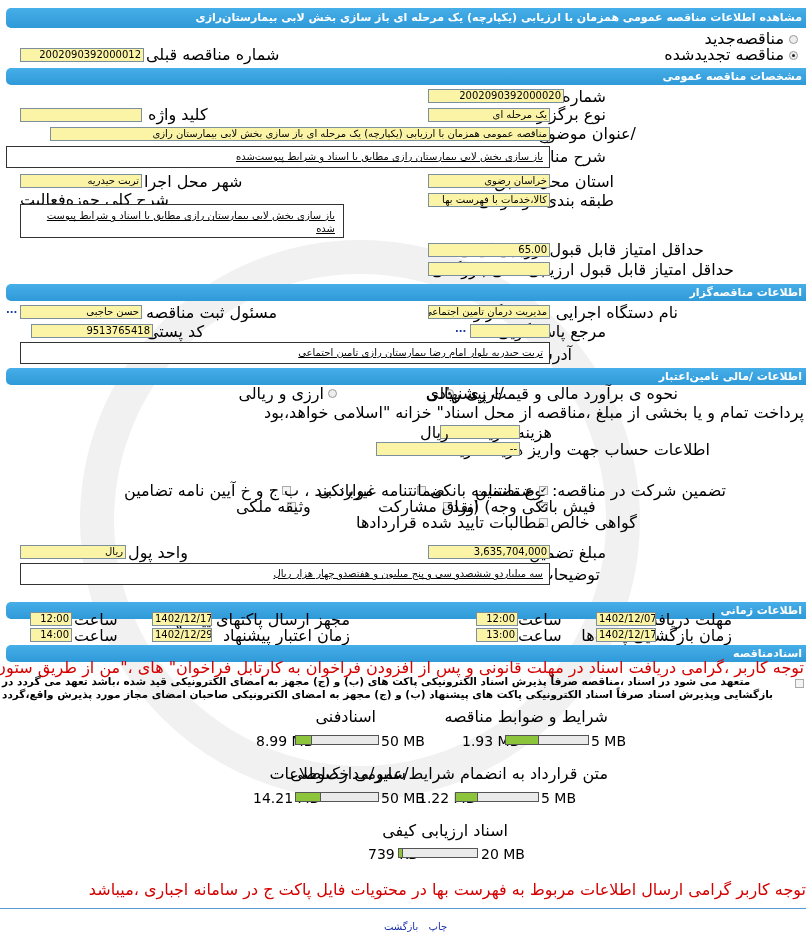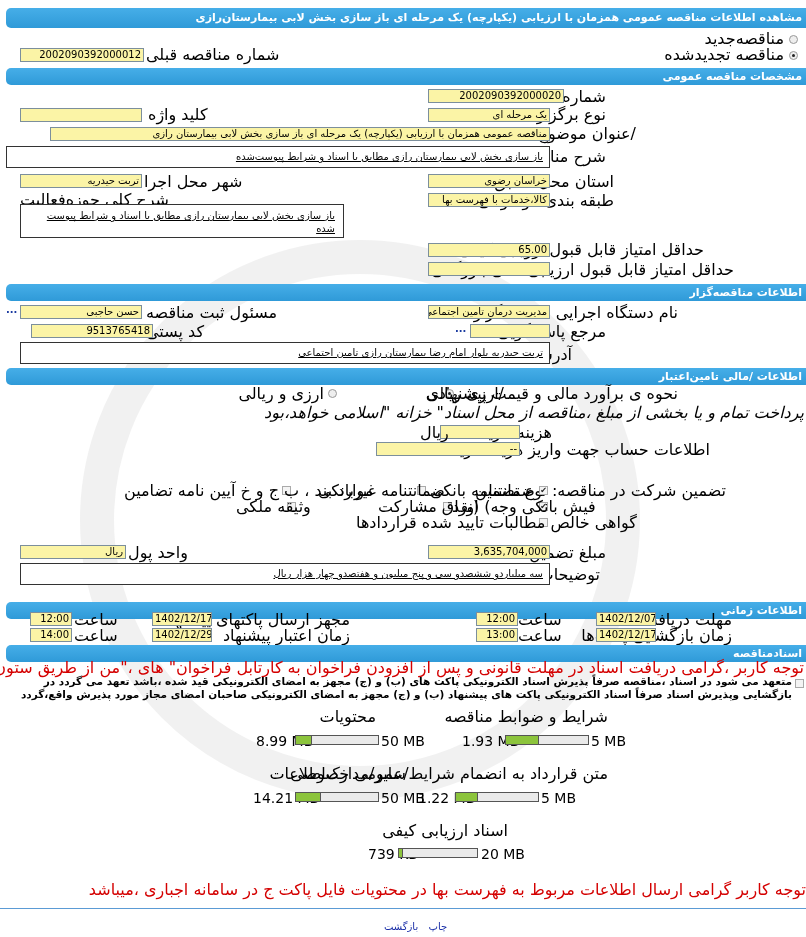--- a/index.html
+++ b/index.html
@@ -115,21 +115,21 @@
 <div class="box" style="left:20px;top:342px;width:530px;height:22px;">تربت حیدریه بلوار امام رضا بیمارستان رازی تامین اجتماعی</div>
 
 <div class="hdr" style="top:368px;">اطلاعات /مالی تامین‌اعتبار</div>
 
 <div class="lbl" style="right:128px;top:387px;">نحوه ی برآورد مالی و قیمت پیشنهادی</div>
 <div class="radio on" style="left:445px;top:389px;"></div>
 <div class="lbl" style="right:302px;top:387px;">/ارزی ریالی</div>
 <div class="radio" style="left:328px;top:389px;"></div>
 <div class="lbl" style="right:482px;top:387px;">ارزی و ریالی</div>
 
-<div class="lbl" style="right:2px;top:406px;font-style:italic;">پرداخت تمام و یا بخشی از مبلغ ،مناقصه از محل اسناد" خزانه "اسلامی خواهد،بود</div>
+<div class="lbl" style="right:2px;top:406px;">پرداخت تمام و یا بخشی از مبلغ ،مناقصه از محل اسناد" خزانه "اسلامی خواهد،بود</div>
 
 <div class="lbl" style="right:254px;top:426px;">هزینه خریداسناد</div>
 <div class="fld" style="left:440px;top:425px;width:80px;"></div>
 <div class="lbl" style="left:420px;top:426px;">ریال</div>
 
 <div class="lbl" style="right:96px;top:443px;">اطلاعات حساب جهت واریز هزینه خریداسناد</div>
 <div class="fld ltr" style="left:376px;top:442px;width:144px;direction:ltr;text-align:right;">--</div>
 
 <div class="lbl" style="right:80px;top:484px;">تضمین شرکت در مناقصه: نوع تضمین</div>
 <div class="cb" style="left:539px;top:486px;">✔</div>
@@ -176,30 +176,30 @@
 
 <div class="lbl" style="left:212px;top:629px;width:138px;direction:rtl;">زمان اعتبار پیشنهاد</div>
 <div class="fld ltr" style="left:152px;top:628px;width:60px;">1402/12/29</div>
 <div class="lbl" style="left:74px;top:629px;">ساعت</div>
 <div class="fld ltr" style="left:30px;top:628px;width:42px;">14:00</div>
 
 <div class="hdr" style="top:645px;">اسنادمناقصه</div>
 
 <div class="lbl red" style="right:2px;top:661px;">توجه کاربر ،گرامی دریافت اسناد در مهلت قانونی و پس از افزودن فراخوان به کارتابل فراخوان" های ،"من از طریق ستون دانلود" "اسناد موجود در این ،کارتابل امکانپذیر می،باشد</div>
 <div class="cb" style="right:2px;top:679px;"></div>
-<div class="abs" style="right:14px;left:2px;top:675px;font-weight:bold;font-size:10.5px;line-height:13px;text-align:right;">متعهد می شود در اسناد ،مناقصه صرفاً پذیرش اسناد الکترونیکی پاکت های (ب) و (ج) مجهز به امضای الکترونیکی قید شده ،باشد تعهد می گردد در بازگشایی وپذیرش اسناد صرفاً اسناد الکترونیکی پاکت های پیشنهاد (ب) و (ج) مجهز به امضای الکترونیکی صاحبان امضای مجاز مورد پذیرش واقع،گردد</div>
+<div class="abs" style="right:14px;left:2px;top:675px;font-weight:bold;font-size:10.5px;line-height:13px;text-align:left;">متعهد می شود در اسناد ،مناقصه صرفاً پذیرش اسناد الکترونیکی پاکت های (ب) و (ج) مجهز به امضای الکترونیکی قید شده ،باشد تعهد می گردد در بازگشایی وپذیرش اسناد صرفاً اسناد الکترونیکی پاکت های پیشنهاد (ب) و (ج) مجهز به امضای الکترونیکی صاحبان امضای مجاز مورد پذیرش واقع،گردد</div>
 
 <div class="lbl" style="left:484px;top:710px;width:124px;text-align:right;">شرایط و ضوابط مناقصه</div>
 <div class="sz" style="left:462px;top:736px;">1.93 MB</div>
 <div class="bar" style="left:505px;top:735px;">
     <div class="fill" style="width:39%;"></div>
   </div>
 <div class="sz" style="left:591px;top:736px;">5 MB</div>
 
-<div class="lbl" style="left:336px;top:710px;width:40px;text-align:right;">محتویات</div>
+<div class="lbl" style="left:336px;top:710px;width:40px;text-align:right;">اسنادفنی</div>
 <div class="sz" style="left:256px;top:736px;">8.99 MB</div>
 <div class="bar" style="left:295px;top:735px;">
     <div class="fill" style="width:18%;"></div>
   </div>
 <div class="sz" style="left:381px;top:736px;">50 MB</div>
 
 <div class="lbl" style="left:418px;top:767px;width:190px;text-align:right;">متن قرارداد به انضمام شرایط/عمومی خصوصی</div>
 <div class="sz" style="left:418px;top:793px;">1.22 MB</div>
 <div class="bar" style="left:455px;top:792px;">
     <div class="fill" style="width:25%;"></div>

